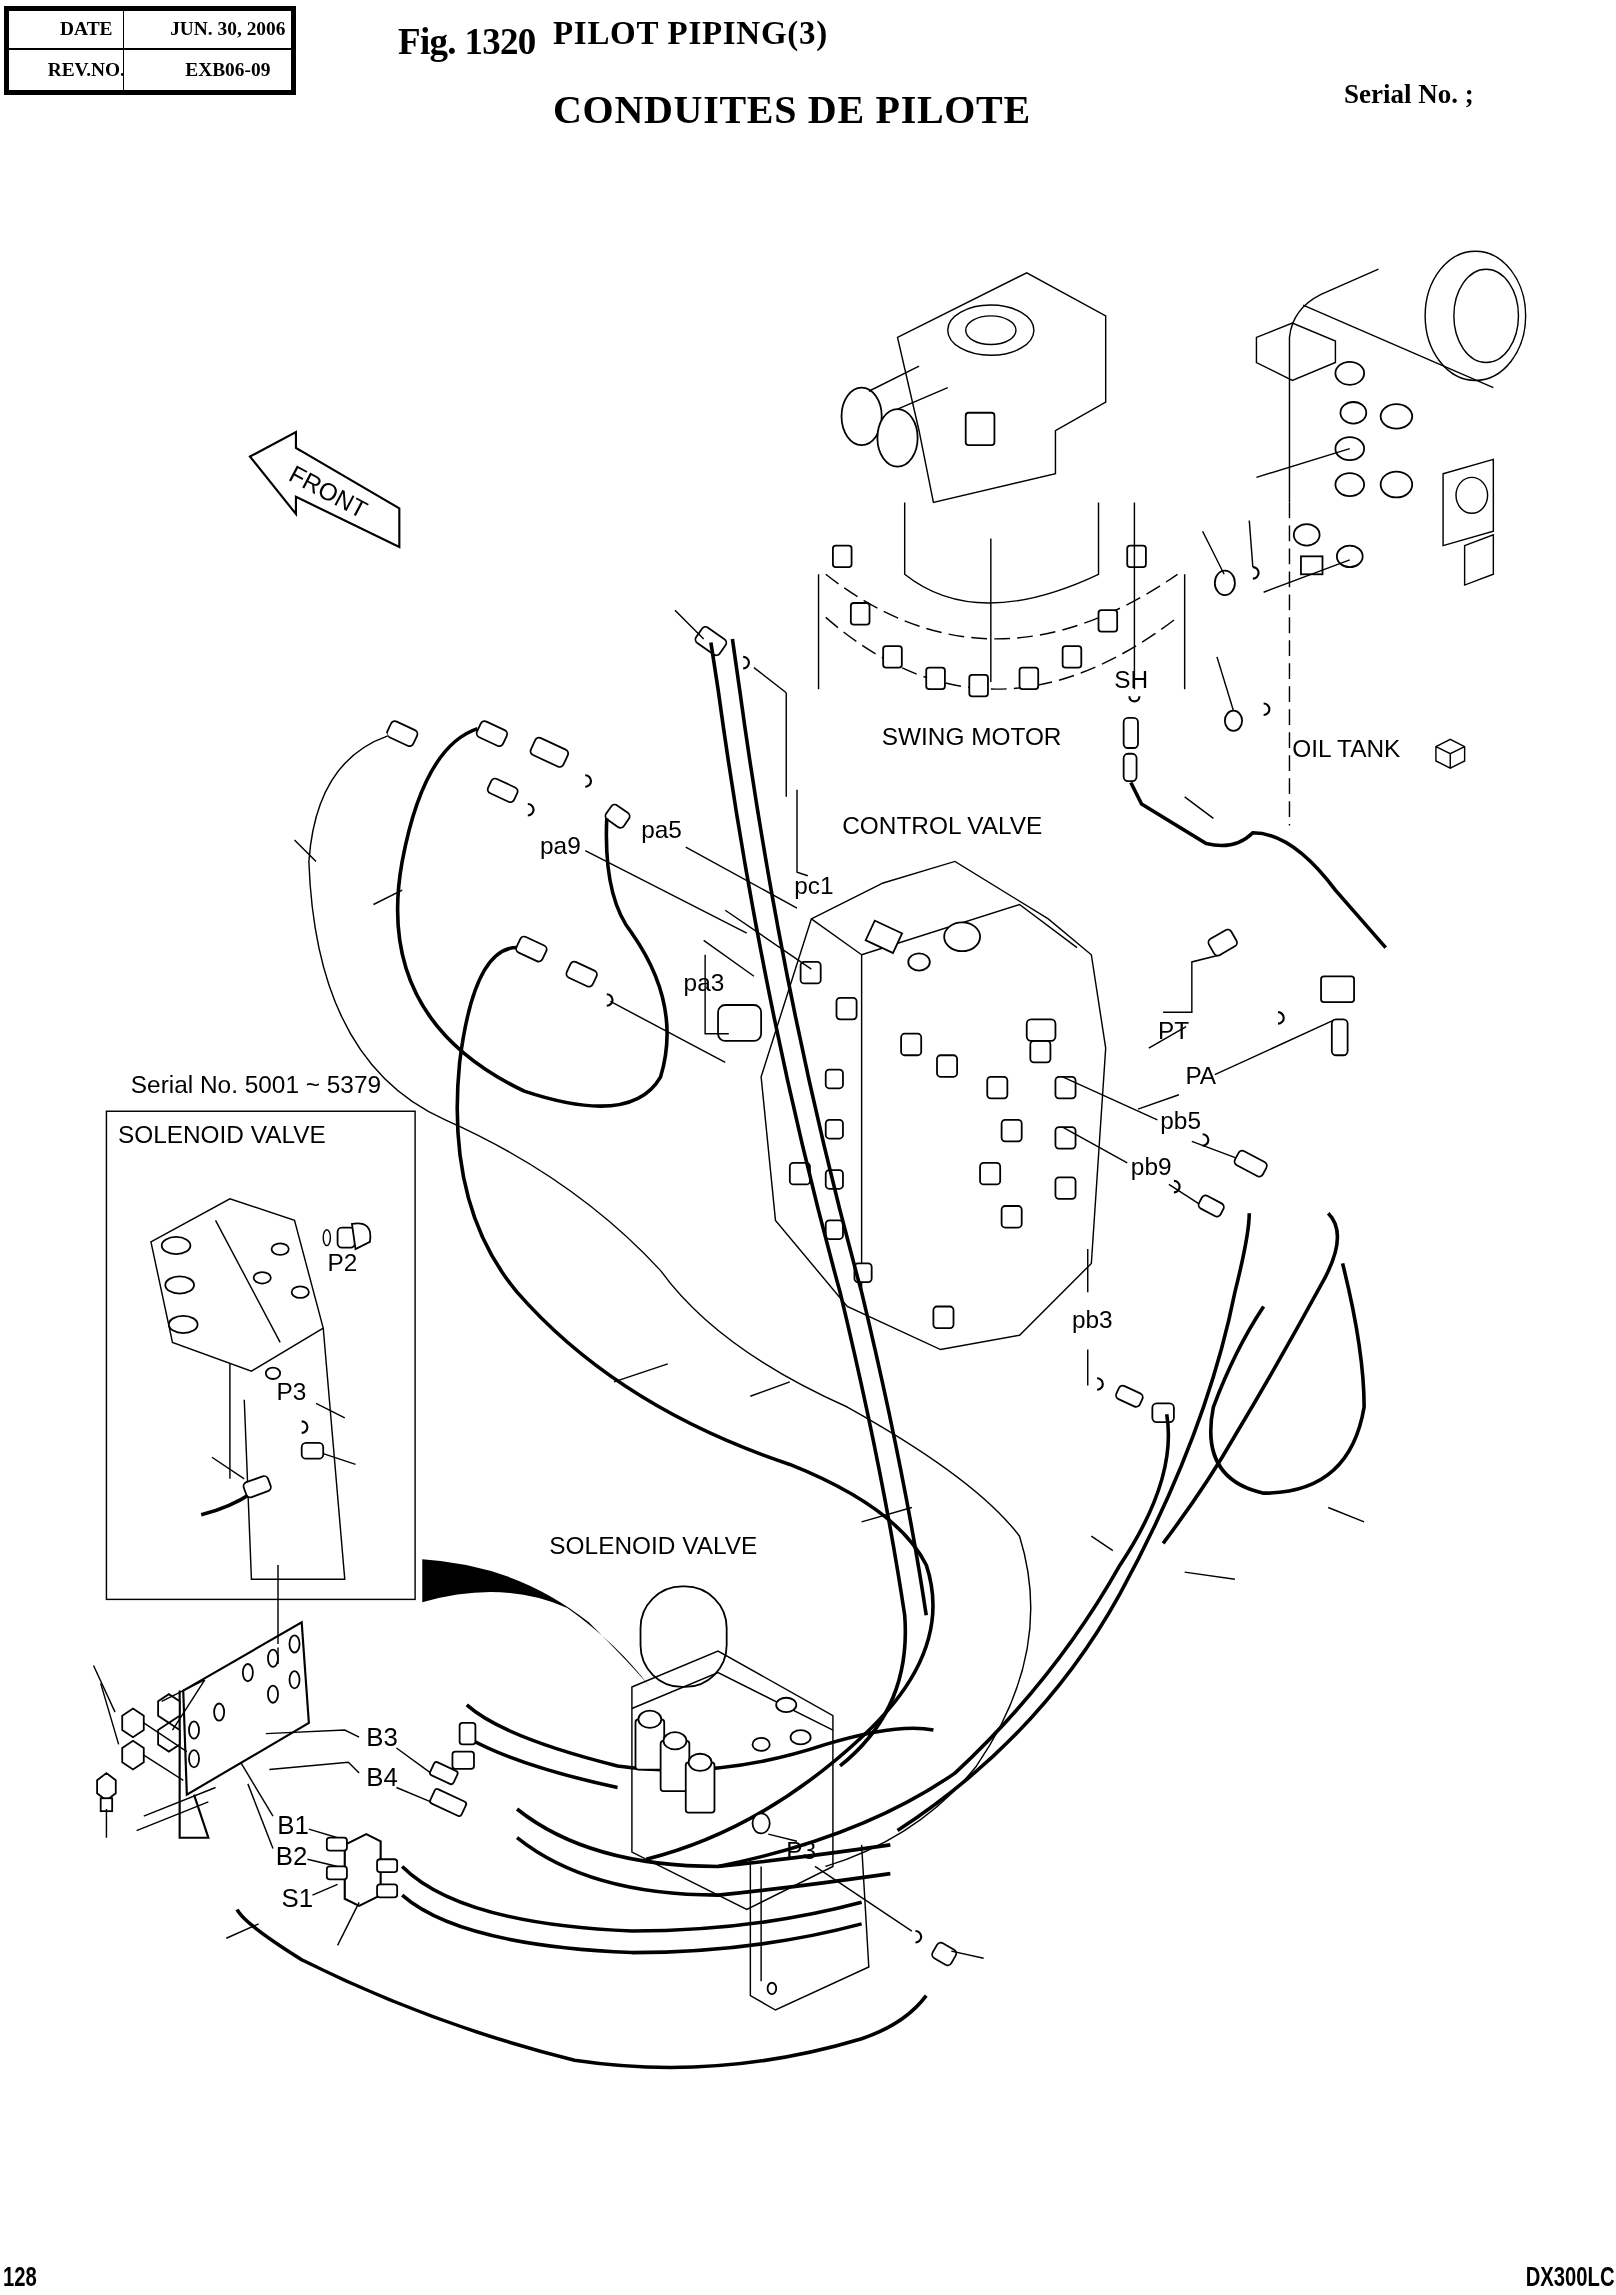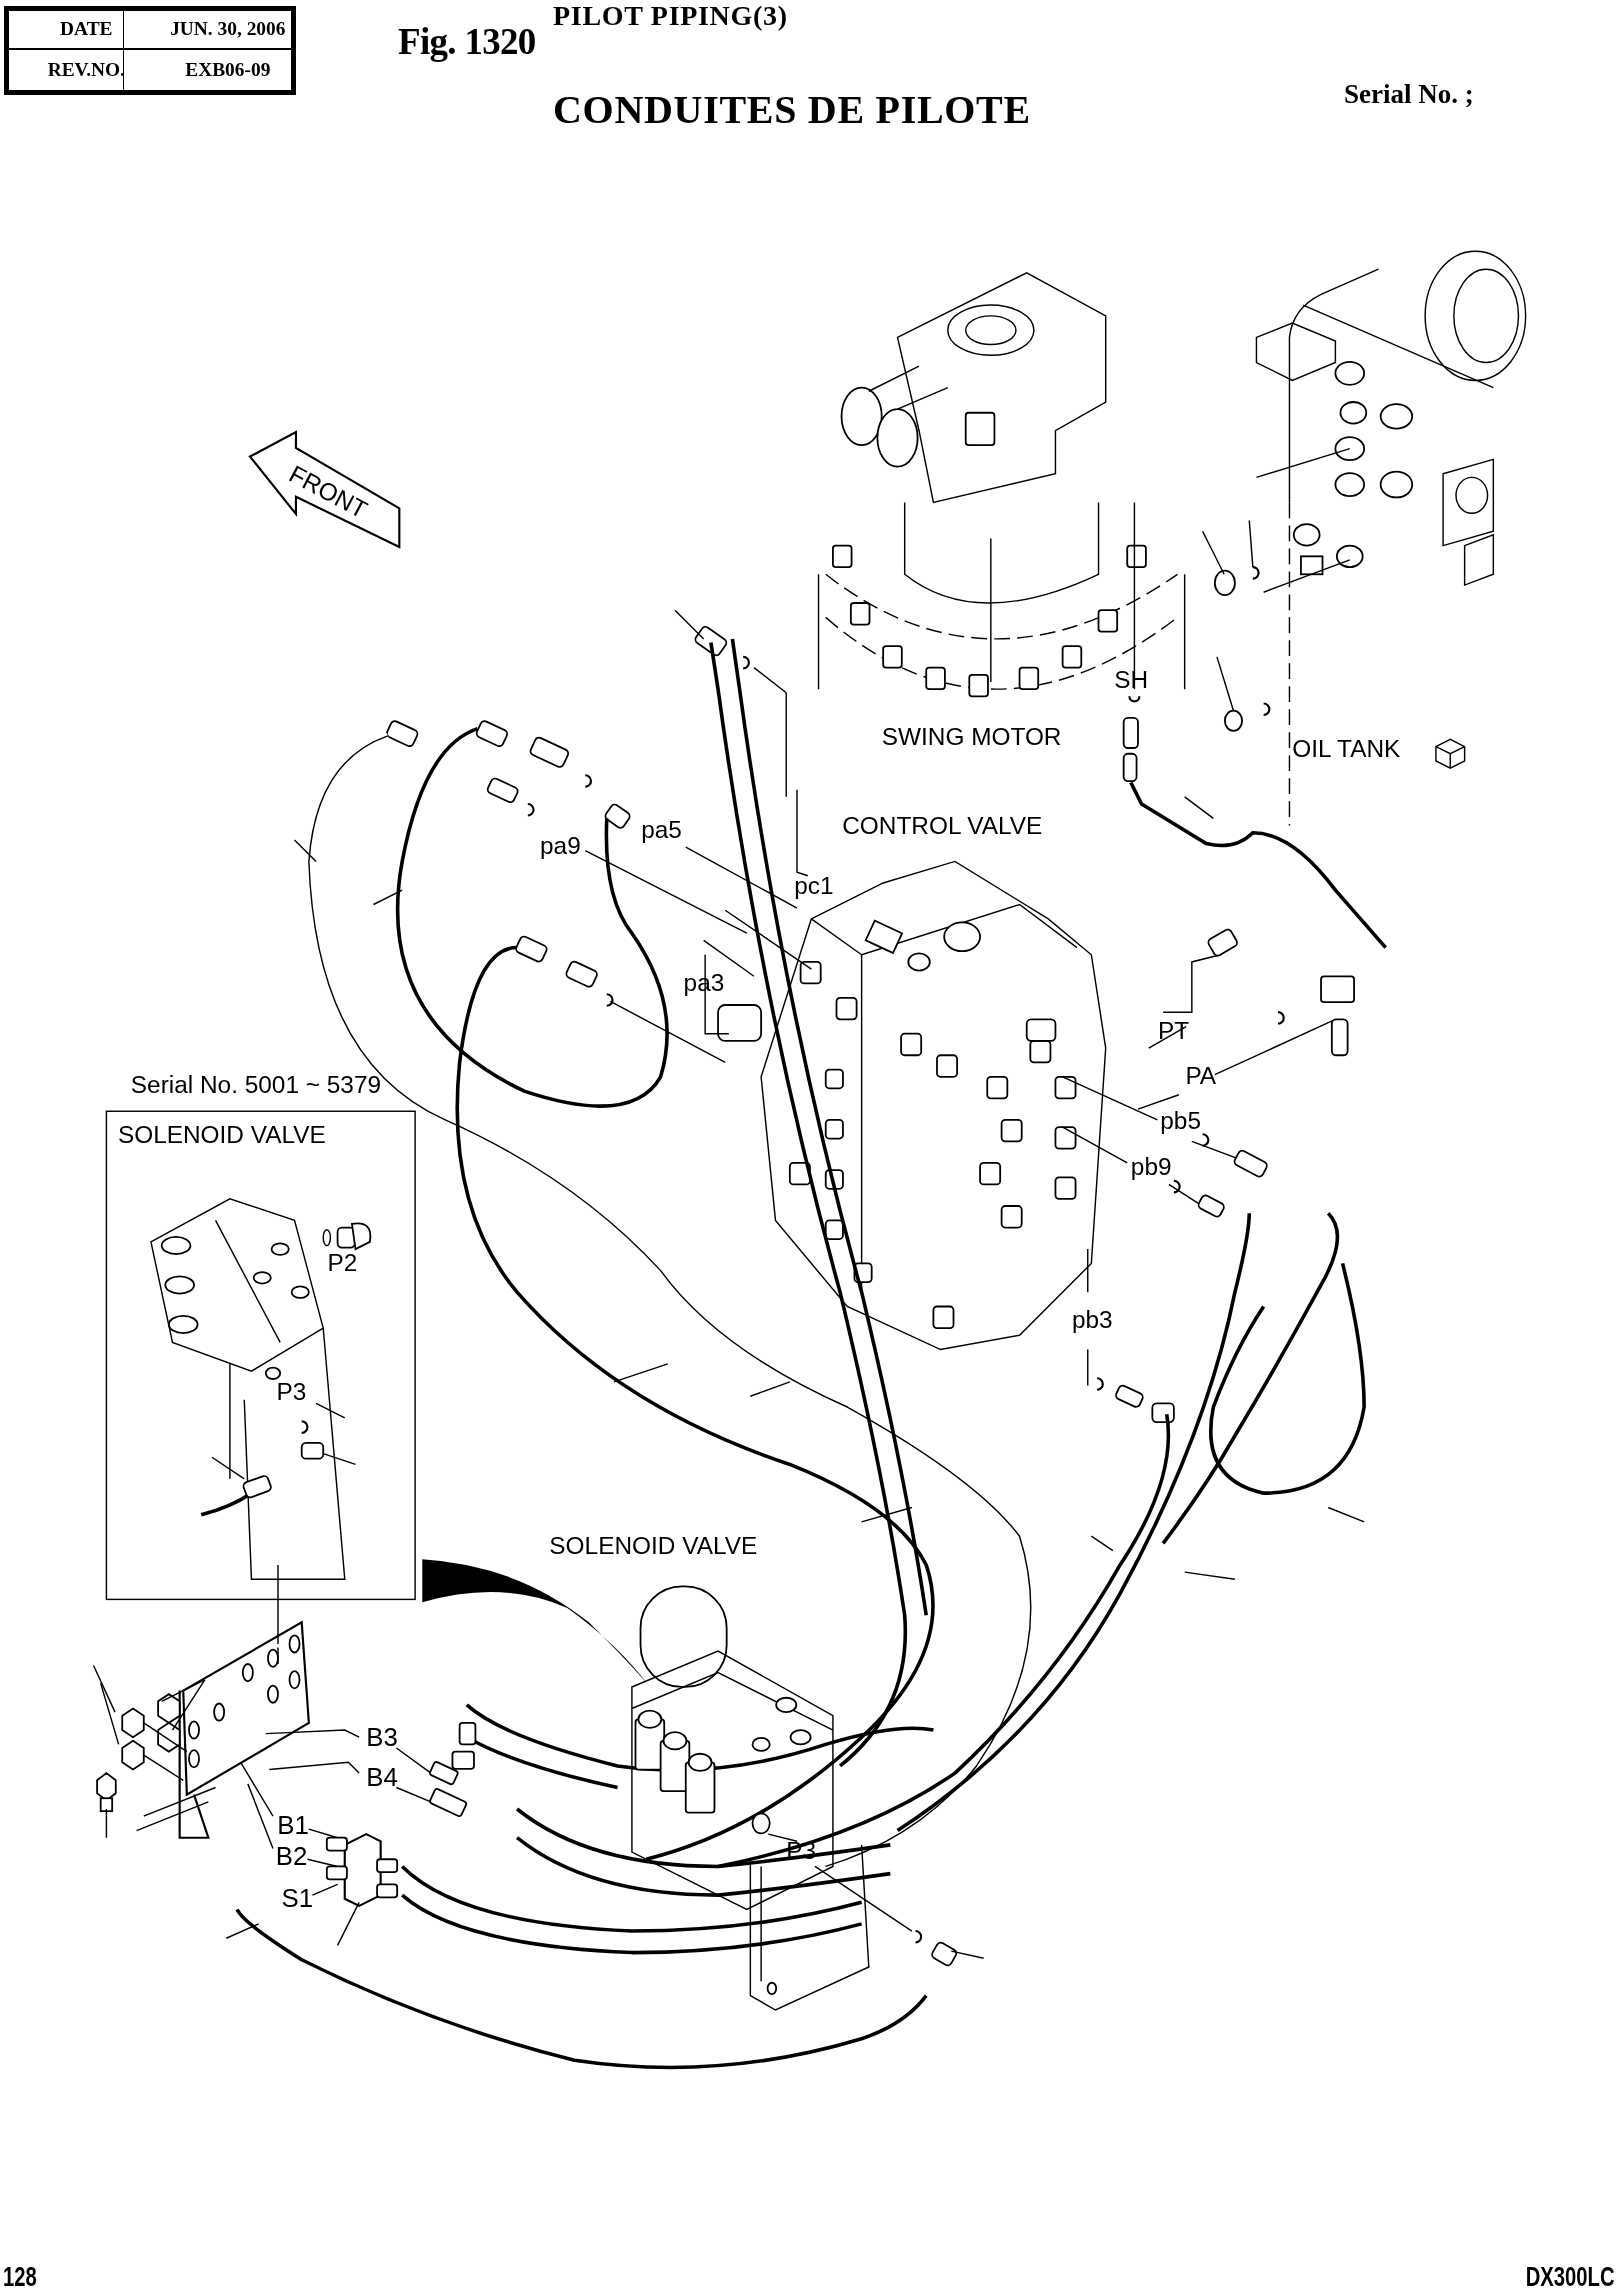--- a/index.html
+++ b/index.html
@@ -11,21 +11,21 @@
   .info-table { position: absolute; left: 4.3px; top: 5.7px; width: 292px; height: 89px;
     border: 5px solid #000; box-sizing: border-box; display: grid;
     grid-template-columns: 115px 1fr; grid-template-rows: 1fr 1fr; }
   .info-table .cell { display: flex; align-items: center; justify-content: center;
     font-size: 19.4px; border-color: #000; border-style: solid; border-width: 0; padding-left: 40px; }
   .info-table .c1 { border-right-width: 1.4px; border-bottom-width: 2.2px; }
   .info-table .c2 { border-bottom-width: 2.2px; }
   .info-table .c3 { border-right-width: 1.4px; }
 
   .fig-no { position: absolute; left: 398px; top: 20px; font-size: 37px; letter-spacing: -0.7px; }
-  .title-en { position: absolute; left: 553px; top: 0; font-size: 28px; letter-spacing: 0.7px; }
+  .title-en { position: absolute; left: 553px; top: 15px; font-size: 33px; letter-spacing: 0.7px; }
   .title-fr { position: absolute; left: 553px; top: 42px; font-size: 40px; letter-spacing: 0.7px; margin-top: 44px; }
   .serial-top { position: absolute; left: 1344px; top: 79px; font-size: 27px; text-align: right; }
 
   .footer-page { position: absolute; left: 2.9px; top: 2262px; font-size: 27px; font-weight: bold; transform: scaleX(0.75); transform-origin: left; }
   .footer-model { position: absolute; right: 2.9px; top: 2262px; font-size: 27px; font-weight: bold; transform: scaleX(0.75); transform-origin: right; }
 
   svg.drawing { position: absolute; left: 0; top: 0; width: 1617px; height: 2295px; }
   svg text { font-family: "Liberation Sans", "DejaVu Sans", sans-serif; fill: #000; }
   .thin { stroke: #000; stroke-width: 2; fill: none; }
   .med { stroke: #000; stroke-width: 3; fill: none; }

